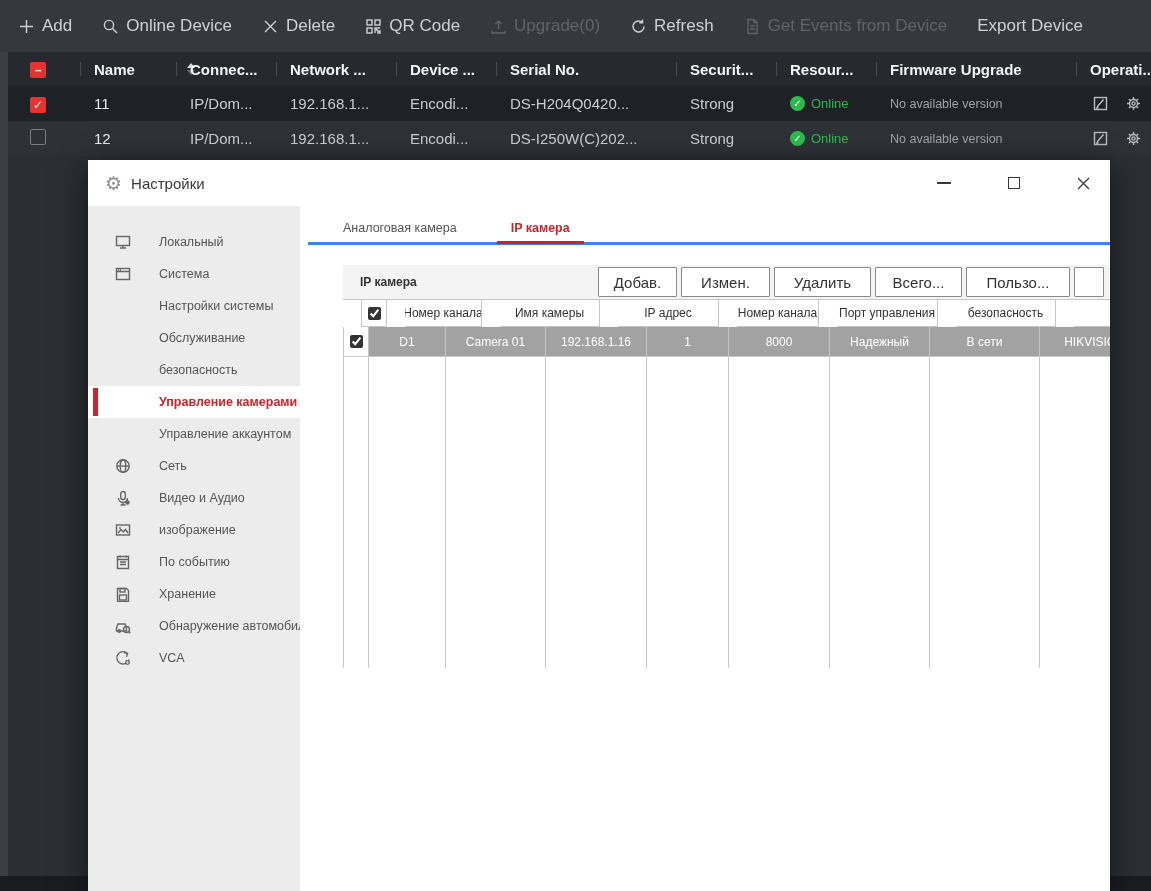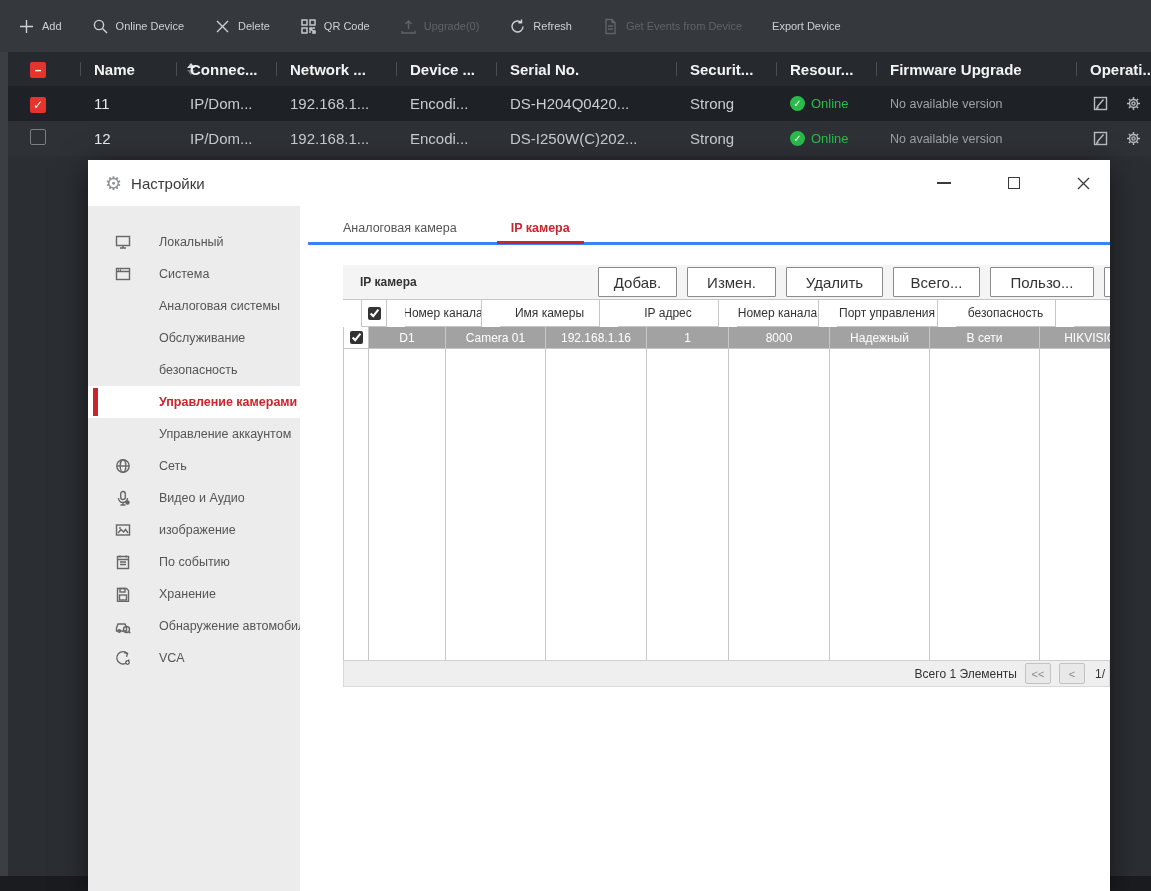--- a/index.html
+++ b/index.html
@@ -2,21 +2,21 @@
 <html><head>
 <meta charset="utf-8">
 <style>
   html,body{margin:0;padding:0;}
   body{width:1151px;height:891px;overflow:hidden;position:relative;
        font-family:"Liberation Sans","DejaVu Sans",sans-serif;
        background:#2b2e33;-webkit-font-smoothing:antialiased;}
   
   .toolbar{position:absolute;left:0;top:0;width:1151px;height:52px;background:#35383d;
            display:flex;align-items:center;gap:30px;padding-left:18px;box-sizing:border-box;}
-  .tb-item{display:flex;align-items:center;gap:7px;color:#ced0d3;font-size:11px;cursor:pointer;white-space:nowrap;}
+  .tb-item{display:flex;align-items:center;gap:7px;color:#ced0d3;font-size:17px;cursor:pointer;white-space:nowrap;}
   .tb-item.disabled{color:#60646a;}
   .tb-item .ic{width:17px;height:17px;display:inline-flex;}
   .tb-item .ic svg{width:17px;height:17px;}
   
   .left-strip{position:absolute;left:0;top:52px;width:8px;height:824px;background:#3b3e43;}
   .bottom-strip{position:absolute;left:0;top:876px;width:1151px;height:15px;background:#1a1c20;}
   
   .dev-table{position:absolute;left:8px;top:52px;width:1143px;}
   .dev-row{display:grid;grid-template-columns:72px 96px 100px 120px 100px 180px 100px 100px 200px 1fr;align-items:center;}
   .dev-head{height:34px;background:#26292e;color:#f2f3f4;font-weight:bold;font-size:15px;}
@@ -67,31 +67,31 @@
   
   .dlg-content{position:absolute;left:212px;top:46px;right:0;bottom:0;background:#fff;overflow:hidden;}
   .tabs{position:absolute;left:0;top:8px;right:0;height:31px;border-bottom:3px solid #3b82f6;
         display:flex;gap:50px;padding-left:33px;box-sizing:border-box;margin-left:8px;}
   .tab{font-size:12.5px;color:#555;display:flex;align-items:center;cursor:pointer;padding:0 2px;position:relative;}
   .tab.active{color:#c9252c;font-weight:bold;}
   .tab.active::after{content:"";position:absolute;left:-12px;right:-12px;bottom:-2px;height:3px;background:#c9252c;}
   .section-bar{position:absolute;left:43px;top:59px;width:767px;height:34px;background:#f4f4f4;}
   .section-title{position:absolute;left:17px;top:0;height:34px;display:flex;align-items:center;
                  font-size:12px;font-weight:bold;color:#333;}
-  .btn-row{position:absolute;left:255px;top:2px;display:flex;gap:10px;}
+  .btn-row{position:absolute;left:255px;top:2px;display:flex;gap:4px;}
   .btn{height:30px;background:#fff;border:1px solid #8a8a8a;border-radius:1px;color:#333;
        font-size:15px;display:flex;align-items:center;justify-content:center;box-sizing:border-box;cursor:pointer;white-space:nowrap;}
   
   .cam-table{position:absolute;left:43px;top:93px;width:767px;height:395px;overflow:hidden;
              border-top:1px solid #c6c6c6;box-sizing:border-box;font-size:12px;}
   .cam-row{display:flex;}
   .cam-cell{box-sizing:border-box;border-right:1px solid #c6c6c6;border-bottom:1px solid #c6c6c6;
             display:flex;align-items:center;justify-content:center;overflow:hidden;white-space:nowrap;flex-shrink:0;}
   .cam-head .cam-cell{height:27px;color:#333;background:#fff;margin-left:18px;}
-  .cam-data .cam-cell{height:22px;background:#a2a2a2;color:#fff;}
+  .cam-data .cam-cell{height:30px;background:#a2a2a2;color:#fff;}
   .cam-data .cam-cell.cbcell{background:#fff;}
   .cam-cell.first{border-left:1px solid #c6c6c6;}
   .cam-fill .cam-cell{height:311px;border-bottom:none;background:#fff;}
   .ccb{width:13px;height:13px;accent-color:#333;margin:0;cursor:pointer;}
   .cam-footer{height:27px;background:#efefef;border:1px solid #d9d9d9;border-top:1px solid #cfcfcf;
               box-sizing:border-box;display:flex;align-items:center;justify-content:flex-end;gap:8px;
               font-size:12px;color:#333;padding-right:4px;}
   .pg-btn{width:24px;height:19px;background:#e8e8e8;border:1px solid #c2c2c2;border-radius:2px;
           color:#8a8a8a;font-size:11px;display:flex;align-items:center;justify-content:center;cursor:pointer;}
   .pg-ind{font-size:12px;color:#333;margin-left:2px;white-space:nowrap;}
@@ -289,21 +289,21 @@
         <span class="sb-label">Локальный</span>
       </div>
       <div class="sb-item">
         <span class="sb-ic" style="color: rgb(102, 102, 102);"><svg viewBox="0 0 16 16">
             <rect x="1.5" y="2.5" width="13" height="11" stroke="currentColor" fill="none" stroke-width="1.4"></rect>
             <path d="M1.5 5.5h13 M3.2 4h1 M5 4h1" stroke="currentColor" fill="none" stroke-width="1.4"></path>
           </svg></span>
         <span class="sb-label">Система</span>
       </div>
       <div class="sb-item">
-        <span class="sb-label">Аналоговая системы</span>
+        <span class="sb-label">Настройки системы</span>
       </div>
       <div class="sb-item">
         <span class="sb-label">Обслуживание</span>
       </div>
       <div class="sb-item">
         <span class="sb-label">безопасность</span>
       </div>
       <div class="sb-item selected">
         <span class="sb-label">Управление камерами</span>
       </div>
@@ -420,21 +420,15 @@
           <div class="cam-cell first" style="width: 26px;"></div>
           <div class="cam-cell" style="width: 77px;"></div>
           <div class="cam-cell" style="width: 100px;"></div>
           <div class="cam-cell" style="width: 101px;"></div>
           <div class="cam-cell" style="width: 82px;"></div>
           <div class="cam-cell" style="width: 101px;"></div>
           <div class="cam-cell" style="width: 100px;"></div>
           <div class="cam-cell" style="width: 110px;"></div>
           <div class="cam-cell" style="width: 110px;"></div>
         </div>
-      <div class="cam-footer">
-        <span>Всего 1 Элементы</span>
-        <span class="pg-btn">&lt;&lt;</span>
-        <span class="pg-btn">&lt;</span>
-        <span class="pg-ind">1/</span>
-      </div>
     </div>
   </div>
 </div>
 
 </body></html>

